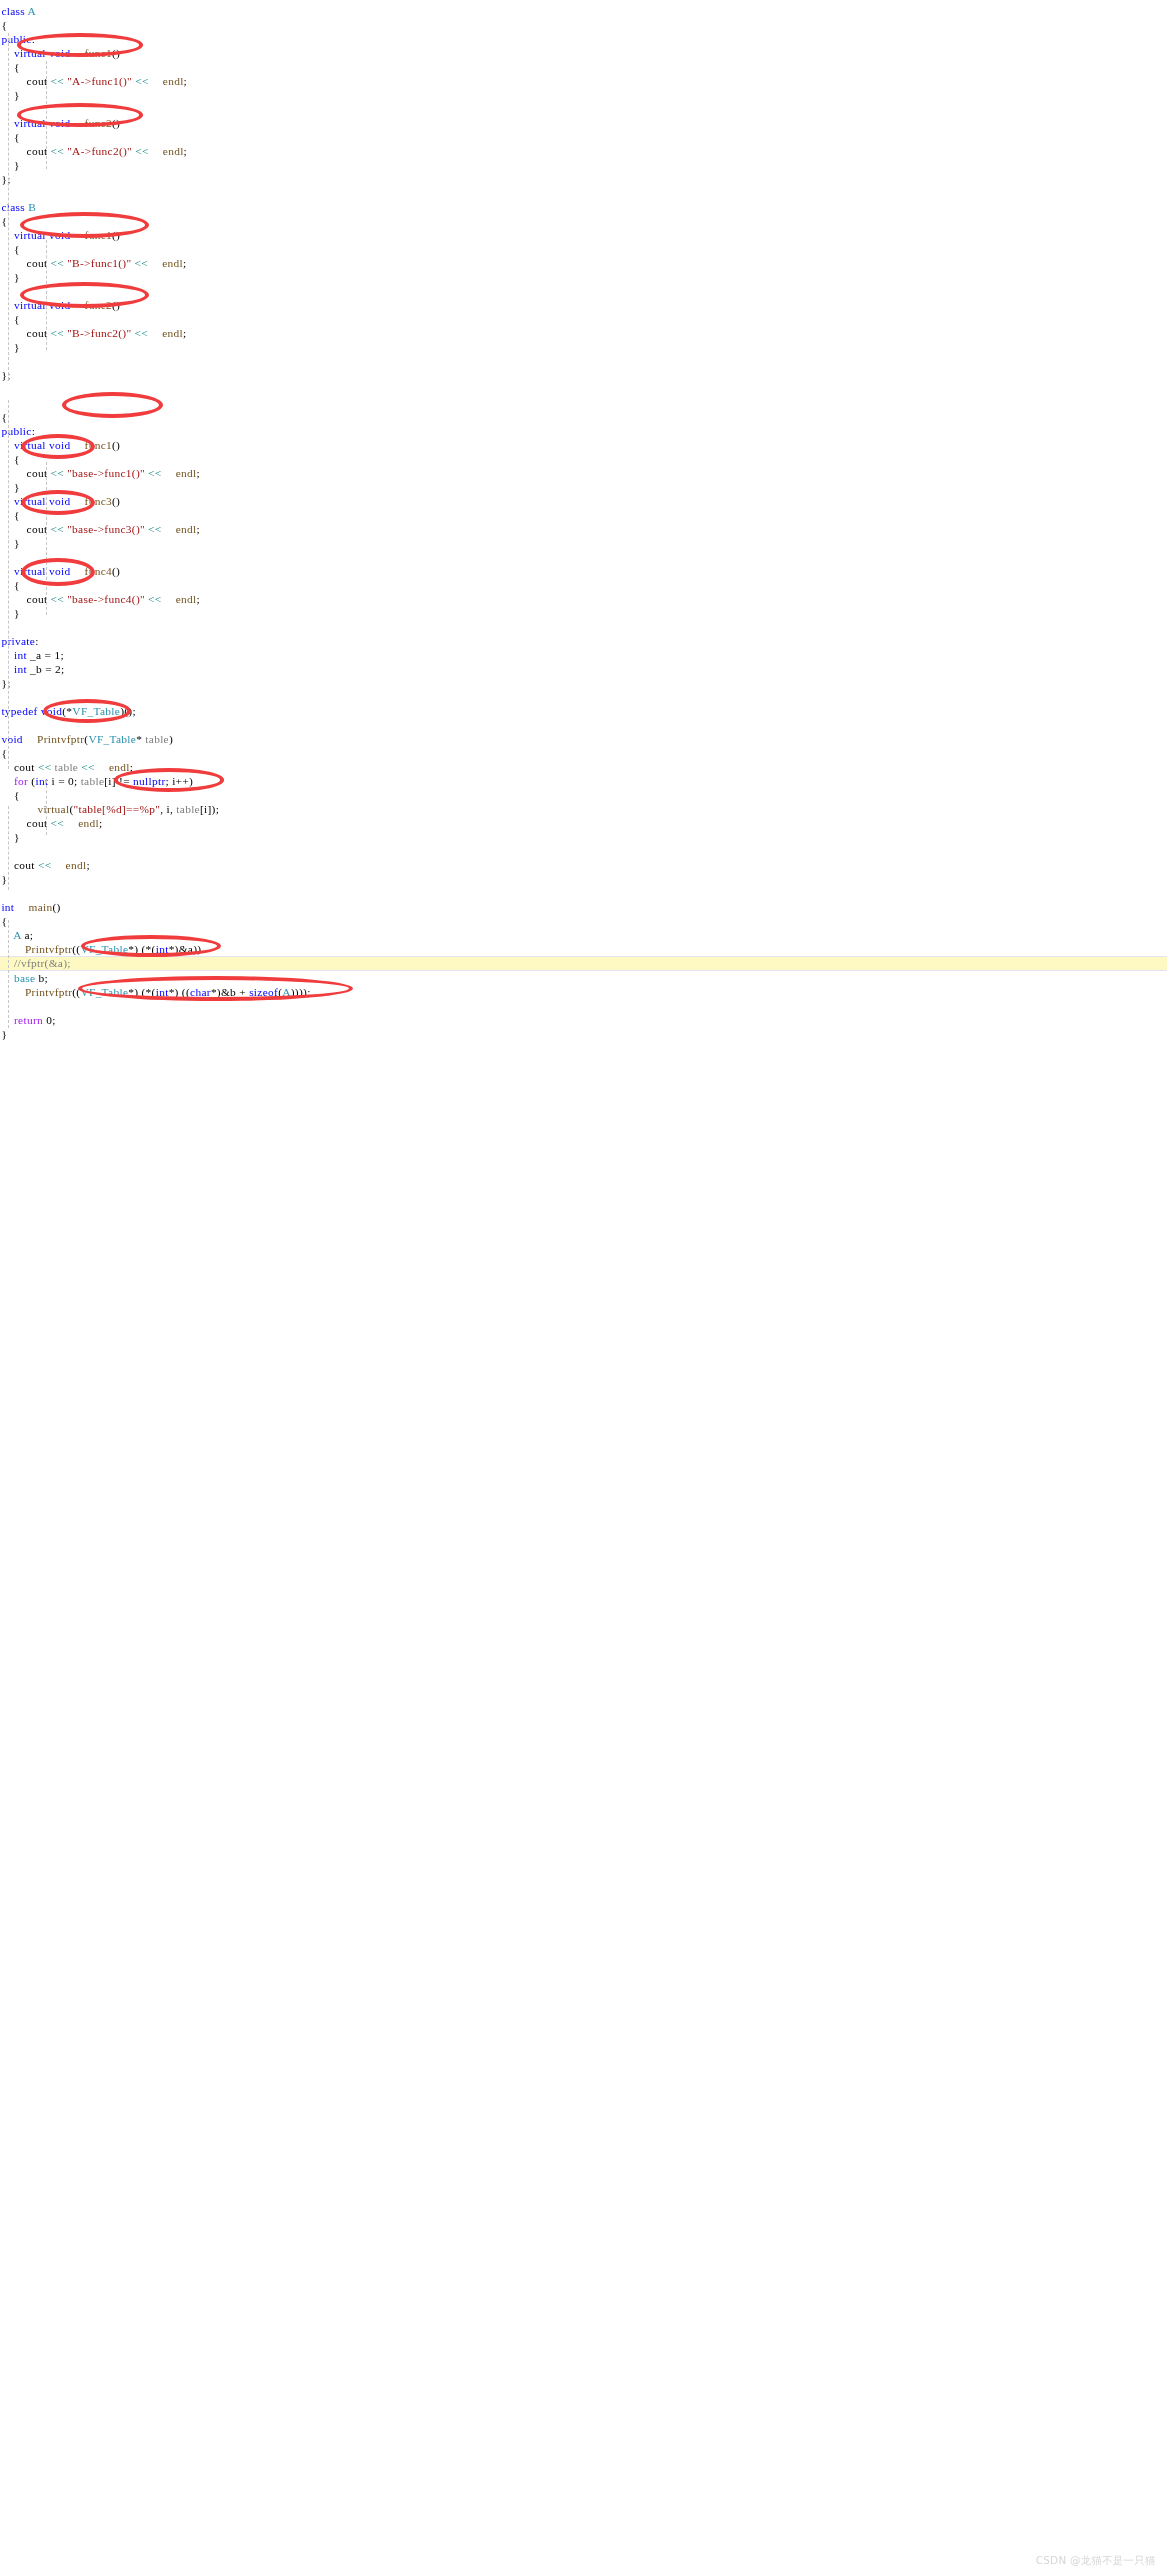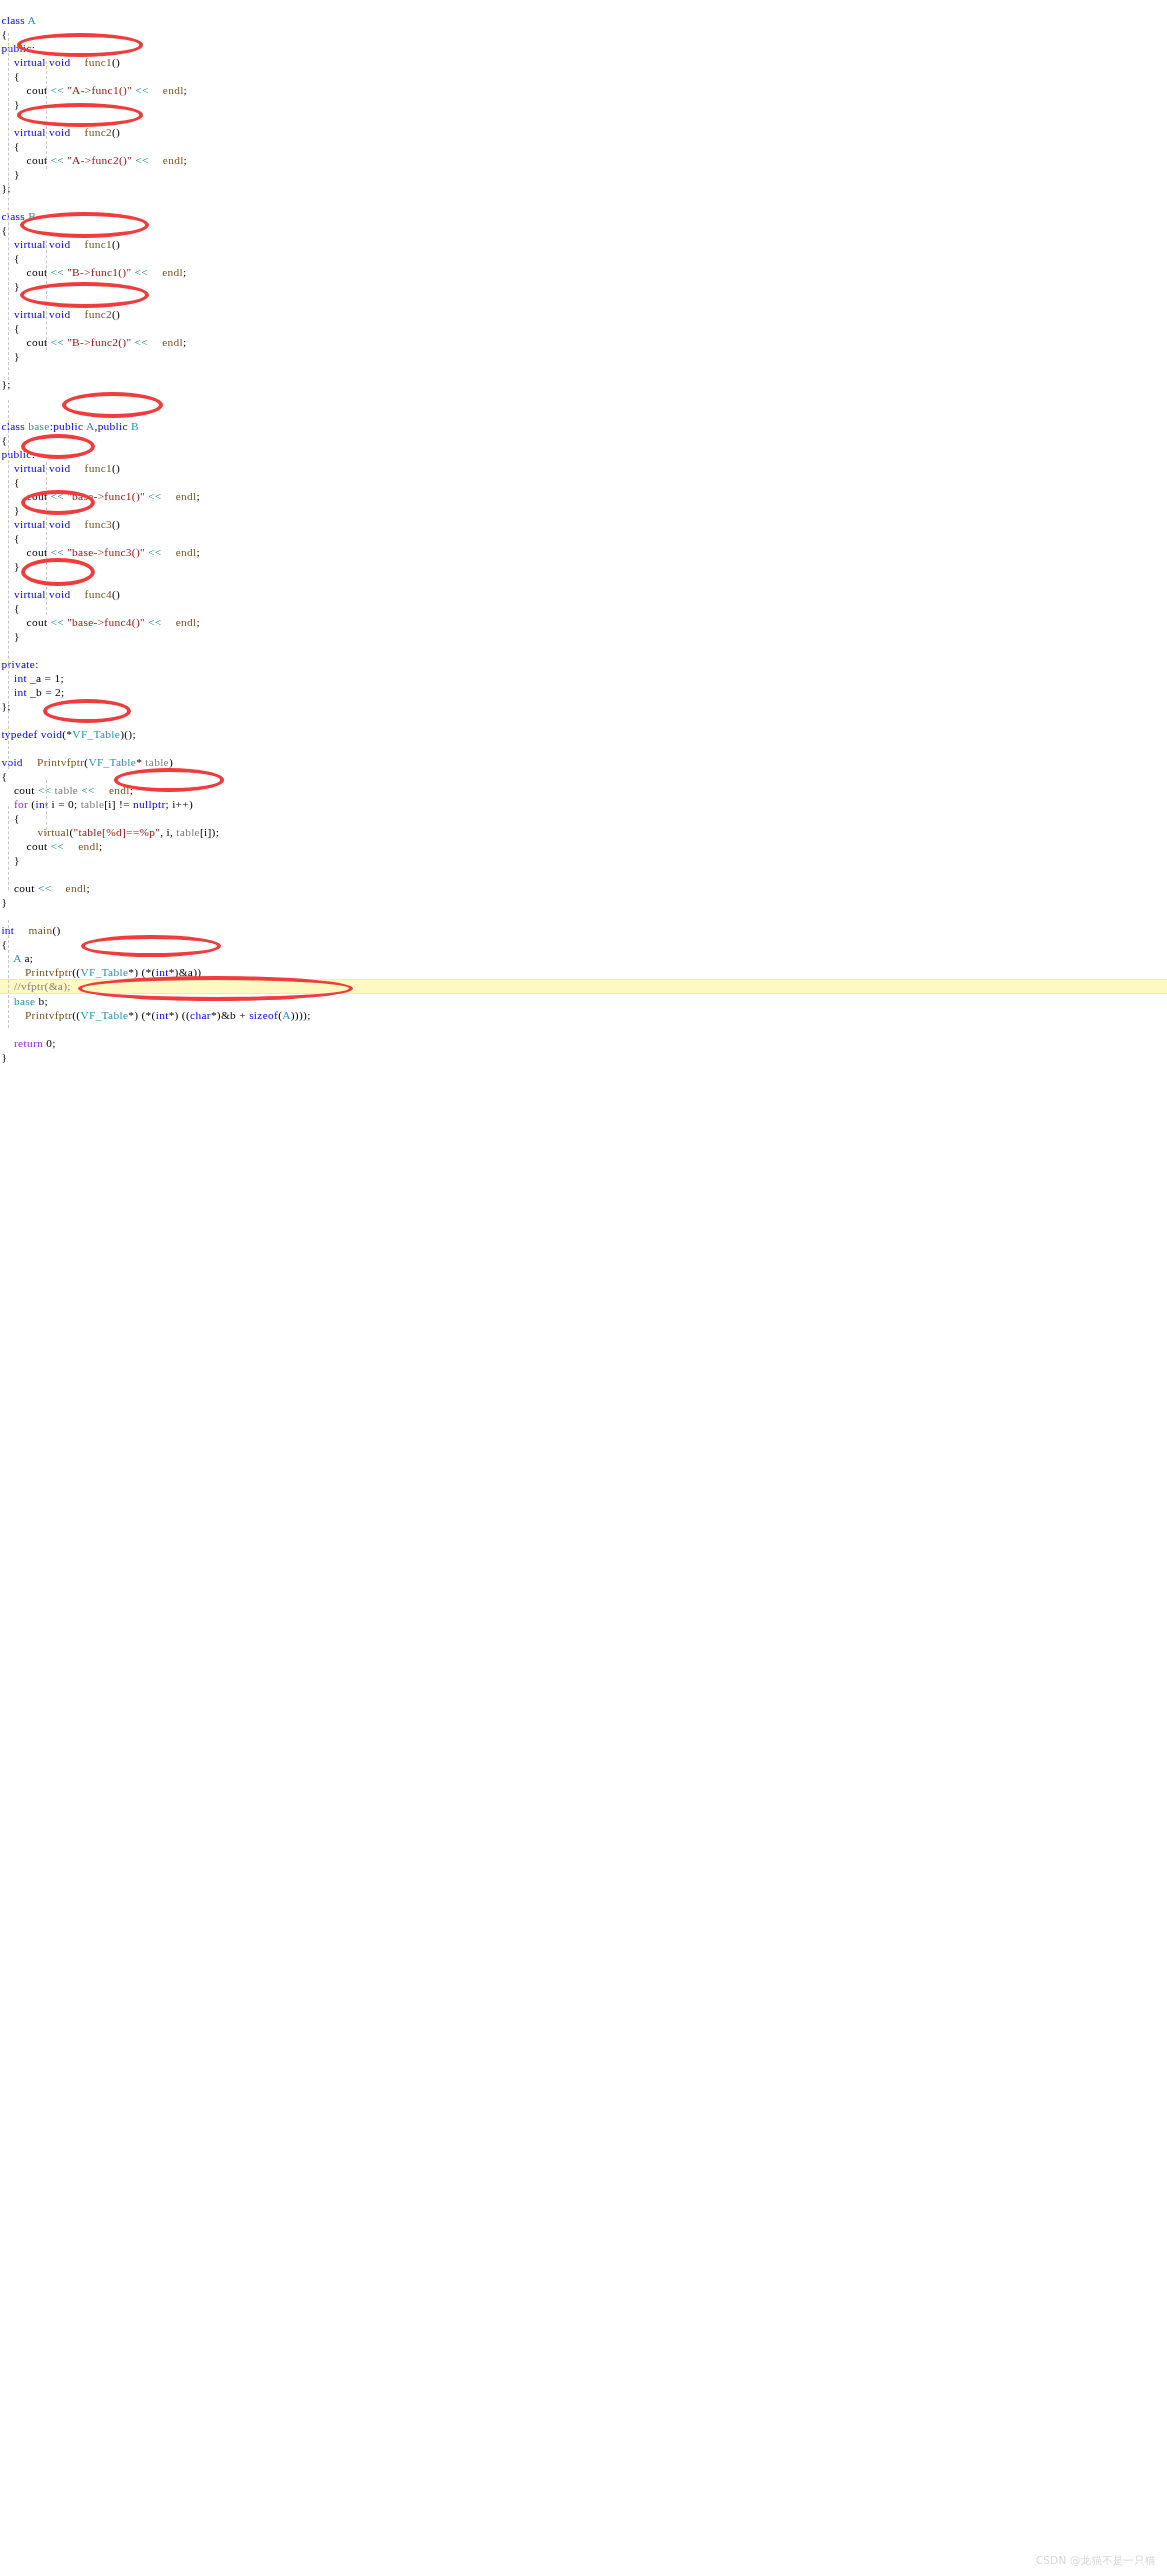--- a/index.html
+++ b/index.html
@@ -10,21 +10,21 @@
     width: 1168px;
     height: 2576px;
     position: relative;
     font-family: "Liberation Serif", "DejaVu Serif", serif;
     overflow: hidden;
   }
   #code-root {
     position: absolute;
     left: 0; top: 0;
     width: 1168px;
-    padding-top: 13px;
+    padding-top: 4px;
   }
   .code-line {
     position: relative;
     height: 14px;
     line-height: 14px;
     font-size: 11.4px;
     font-family: "Liberation Serif", "DejaVu Serif", serif;
     letter-spacing: 0.3px;
     white-space: pre;
     color: #000000;
@@ -104,21 +104,20 @@
     <div class="code-line"><span class="op">    }</span></div>
     <div class="code-line">&nbsp;</div>
     <div class="code-line"><span class="plain">    </span><span class="kw">virtual</span><span class="plain"> </span><span class="kw">void</span><span class="plain"> </span><span class="fn">func2</span><span class="op">()</span></div>
     <div class="code-line"><span class="op">    {</span></div>
     <div class="code-line"><span class="plain">        </span><span class="plain">cout</span><span class="plain"> </span><span class="opr">&lt;&lt;</span><span class="plain"> </span><span class="str">"B-&gt;func2()"</span><span class="plain"> </span><span class="opr">&lt;&lt;</span><span class="plain"> </span><span class="fn">endl</span><span class="op">;</span></div>
     <div class="code-line"><span class="op">    }</span></div>
     <div class="code-line">&nbsp;</div>
     <div class="code-line"><span class="op">};</span></div>
     <div class="code-line">&nbsp;</div>
     <div class="code-line">&nbsp;</div>
-    <div class="code-line"><span class="kw">class</span><span class="plain"> </span><span class="type">base</span><span class="op">:</span><span class="kw">public</span><span class="plain"> </span><span class="type">A</span><span class="op">,</span><span class="kw">public</span><span class="plain"> </span><span class="type">B</span></div>
     <div class="code-line"><span class="op">{</span></div>
     <div class="code-line"><span class="kw">public</span><span class="op">:</span></div>
     <div class="code-line"><span class="plain">    </span><span class="kw">virtual</span><span class="plain"> </span><span class="kw">void</span><span class="plain"> </span><span class="fn">func1</span><span class="op">()</span></div>
     <div class="code-line"><span class="op">    {</span></div>
     <div class="code-line"><span class="plain">        </span><span class="plain">cout</span><span class="plain"> </span><span class="opr">&lt;&lt;</span><span class="plain"> </span><span class="str">"base-&gt;func1()"</span><span class="plain"> </span><span class="opr">&lt;&lt;</span><span class="plain"> </span><span class="fn">endl</span><span class="op">;</span></div>
     <div class="code-line"><span class="op">    }</span></div>
     <div class="code-line"><span class="plain">    </span><span class="kw">virtual</span><span class="plain"> </span><span class="kw">void</span><span class="plain"> </span><span class="fn">func3</span><span class="op">()</span></div>
     <div class="code-line"><span class="op">    {</span></div>
     <div class="code-line"><span class="plain">        </span><span class="plain">cout</span><span class="plain"> </span><span class="opr">&lt;&lt;</span><span class="plain"> </span><span class="str">"base-&gt;func3()"</span><span class="plain"> </span><span class="opr">&lt;&lt;</span><span class="plain"> </span><span class="fn">endl</span><span class="op">;</span></div>
     <div class="code-line"><span class="op">    }</span></div>

